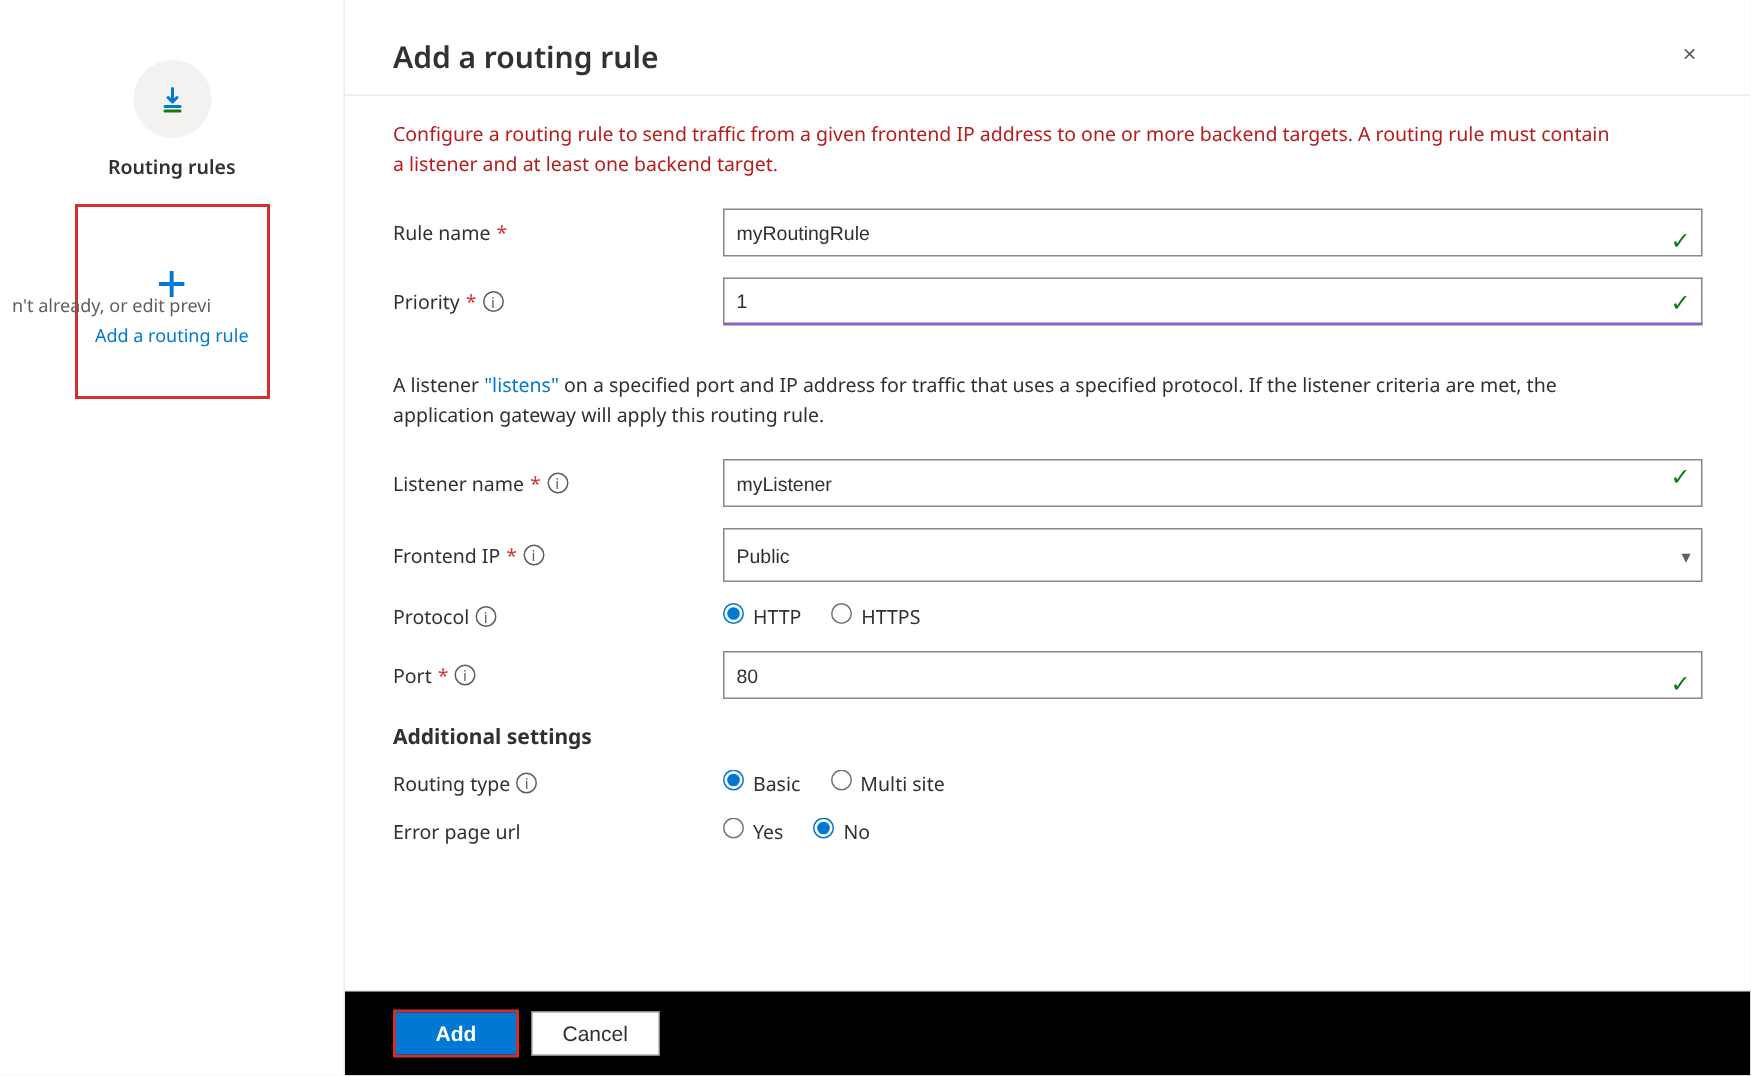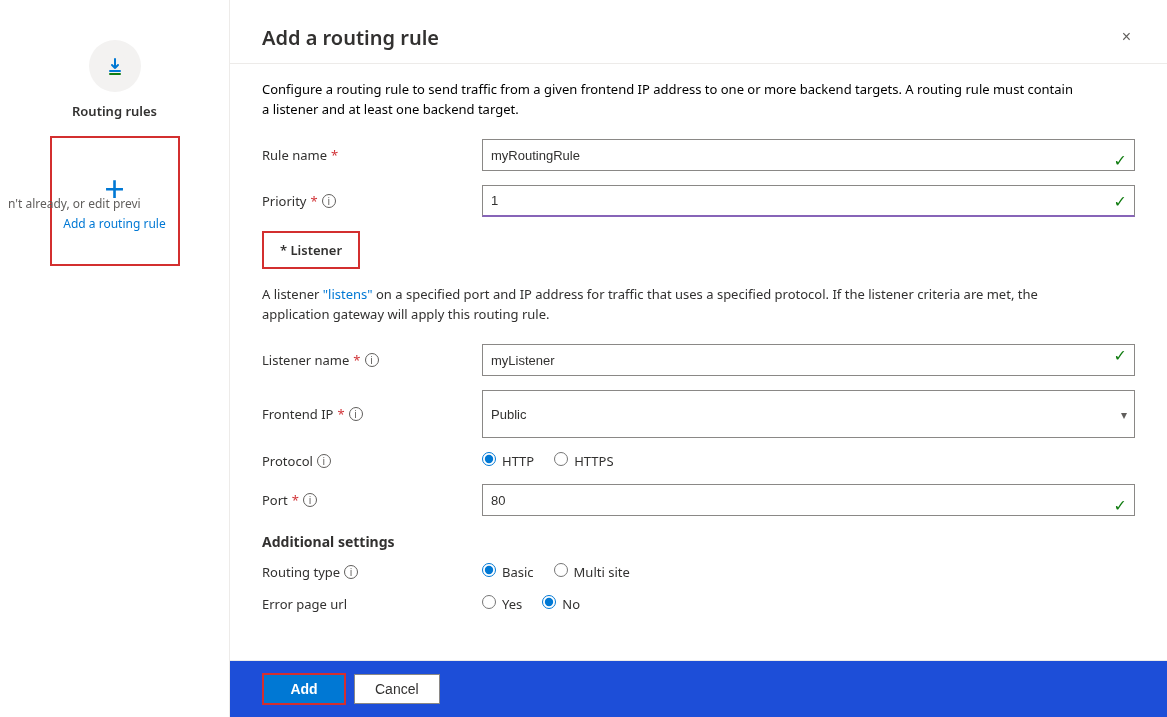--- a/index.html
+++ b/index.html
@@ -125,21 +125,21 @@
 
     
     .panel-content {
       flex: 1;
       overflow-y: auto;
       padding: 16px 32px 16px 32px;
     }
 
     .description-text {
       font-size: 13px;
-      color: #000000;
+      color: #b91c1c;
       margin-bottom: 20px;
       line-height: 1.5;
       max-width: 820px;
     }
 
     .form-row {
       display: flex;
       align-items: center;
       margin-bottom: 14px;
     }
@@ -253,21 +253,21 @@
       max-width: 820px;
     }
 
     .listener-info-text span.blue {
       color: #0078d4;
     }
 
     
     .form-select {
       flex: 1;
-      height: 48px;
+      height: 36px;
       border: 1px solid #8a8886;
       padding: 0 8px;
       font-size: 13px;
       color: #323130;
       background: #fff;
       outline: none;
       appearance: none;
       -webkit-appearance: none;
     }
 
@@ -321,21 +321,21 @@
       margin: 16px 0 12px 0;
     }
 
     
     .panel-footer {
       border-top: 1px solid #edebe9;
       padding: 12px 32px;
       display: flex;
       gap: 8px;
       align-items: center;
-      background: #1d4ed8;
+      background: #000000;
     }
 
     .btn-primary {
       background: #0078d4;
       color: #fff;
       border: none;
       padding: 6px 20px;
       font-size: 14px;
       font-weight: 600;
       cursor: pointer;
@@ -412,21 +412,20 @@
         <span class="required">*</span>
         <span class="info-icon">i</span>
       </div>
       <div class="priority-input-wrapper">
         <input class="form-input" type="text" value="1" style="">
         <span class="check-icon">✓</span>
       </div>
     </div>
 
     <div class="tabs-row">
-      <div class="tab active has-border">* Listener</div>
     </div>
 
     <p class="listener-info-text">
       A listener <span class="blue">"listens"</span> on a specified port and IP address for traffic that uses a specified protocol. If the listener criteria are met, the application gateway will apply this routing rule.
     </p>
 
     <div class="form-row">
       <div class="form-label">
         <span>Listener name</span>
         <span class="required">*</span>

